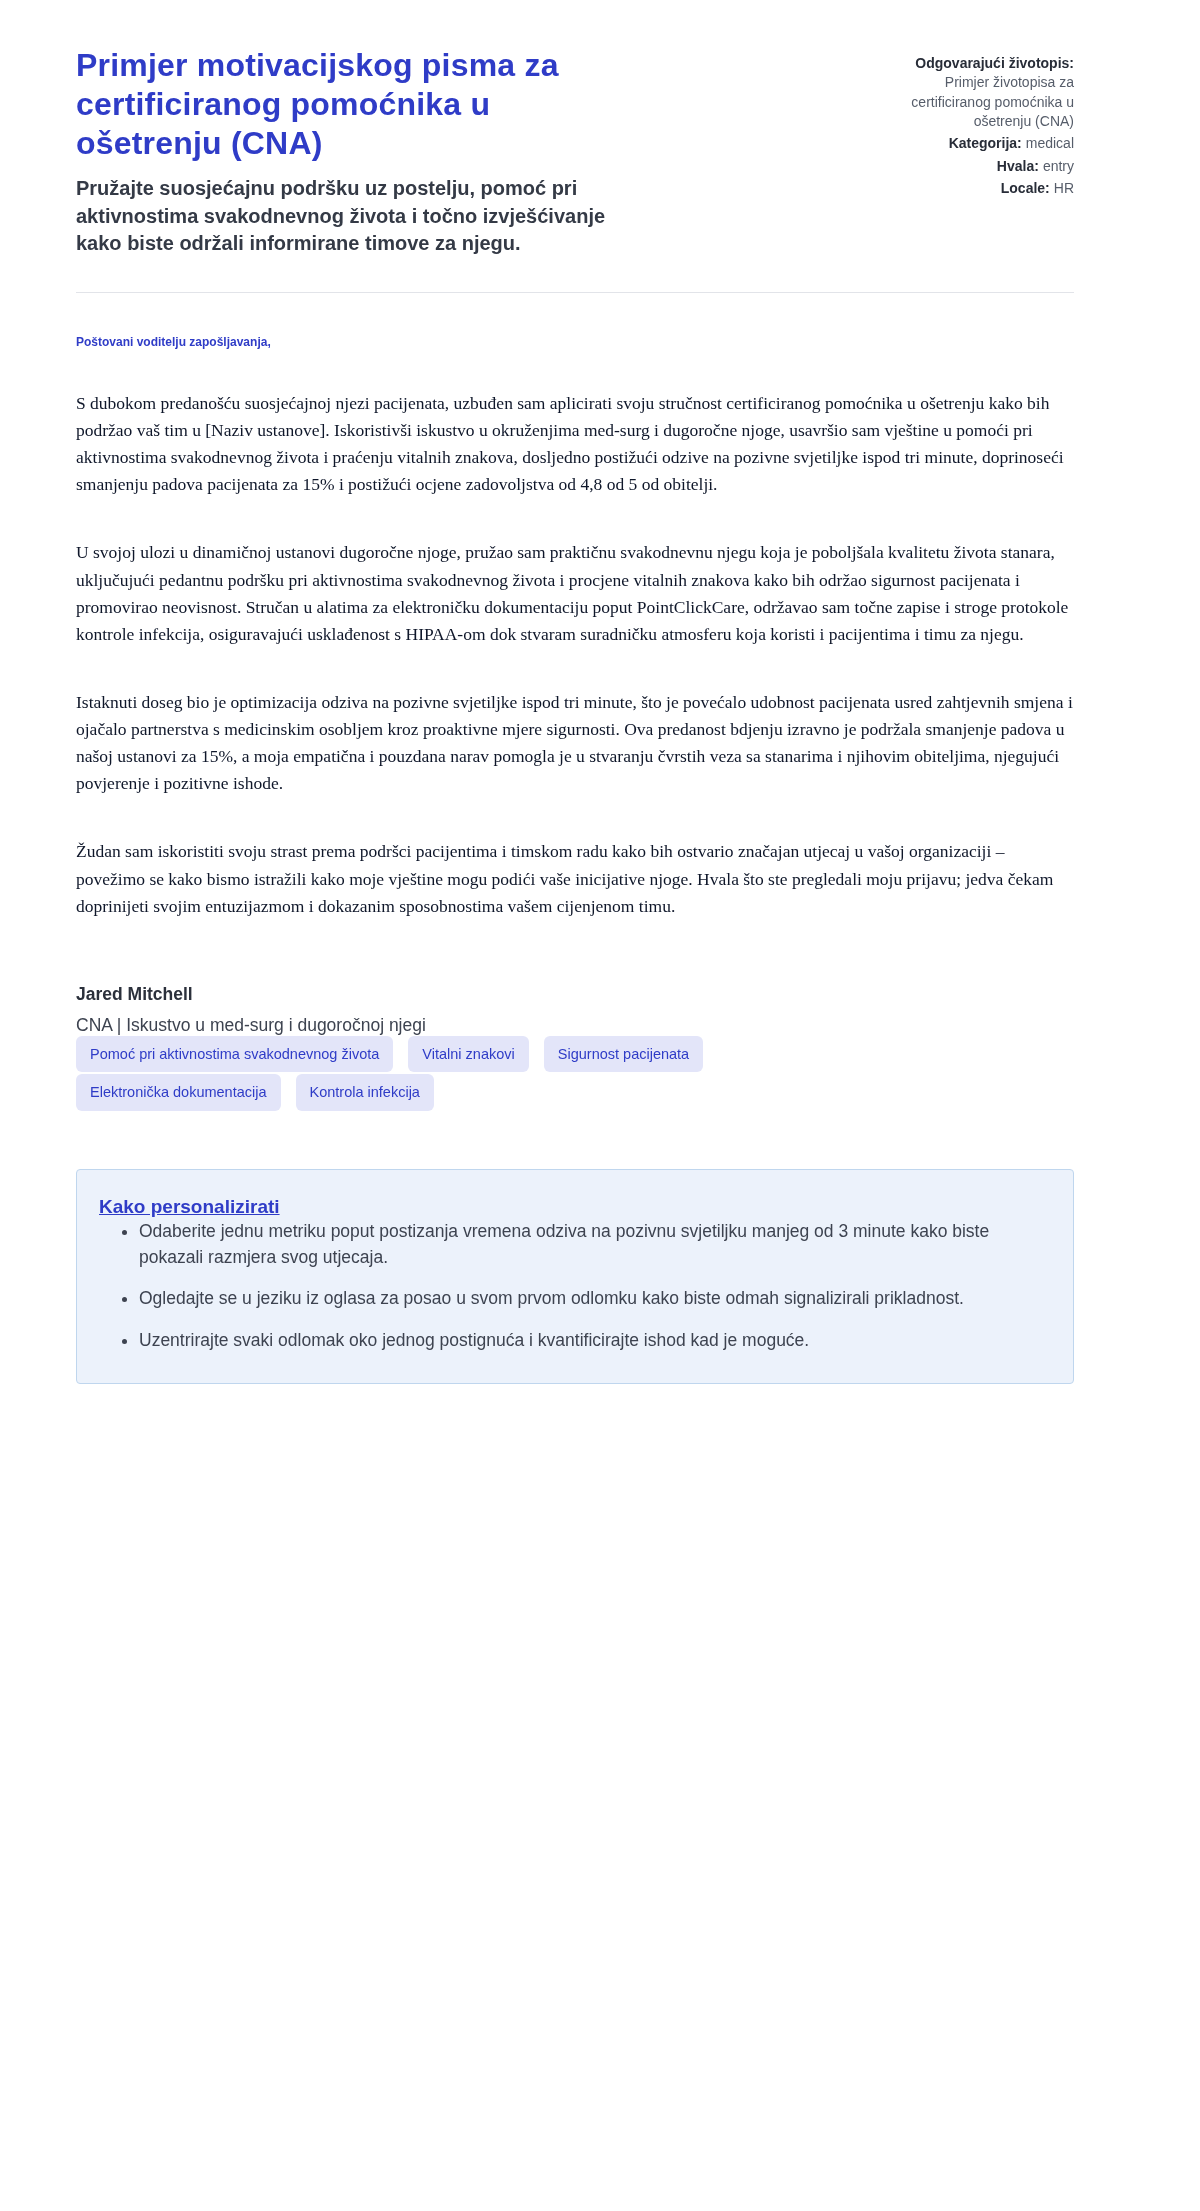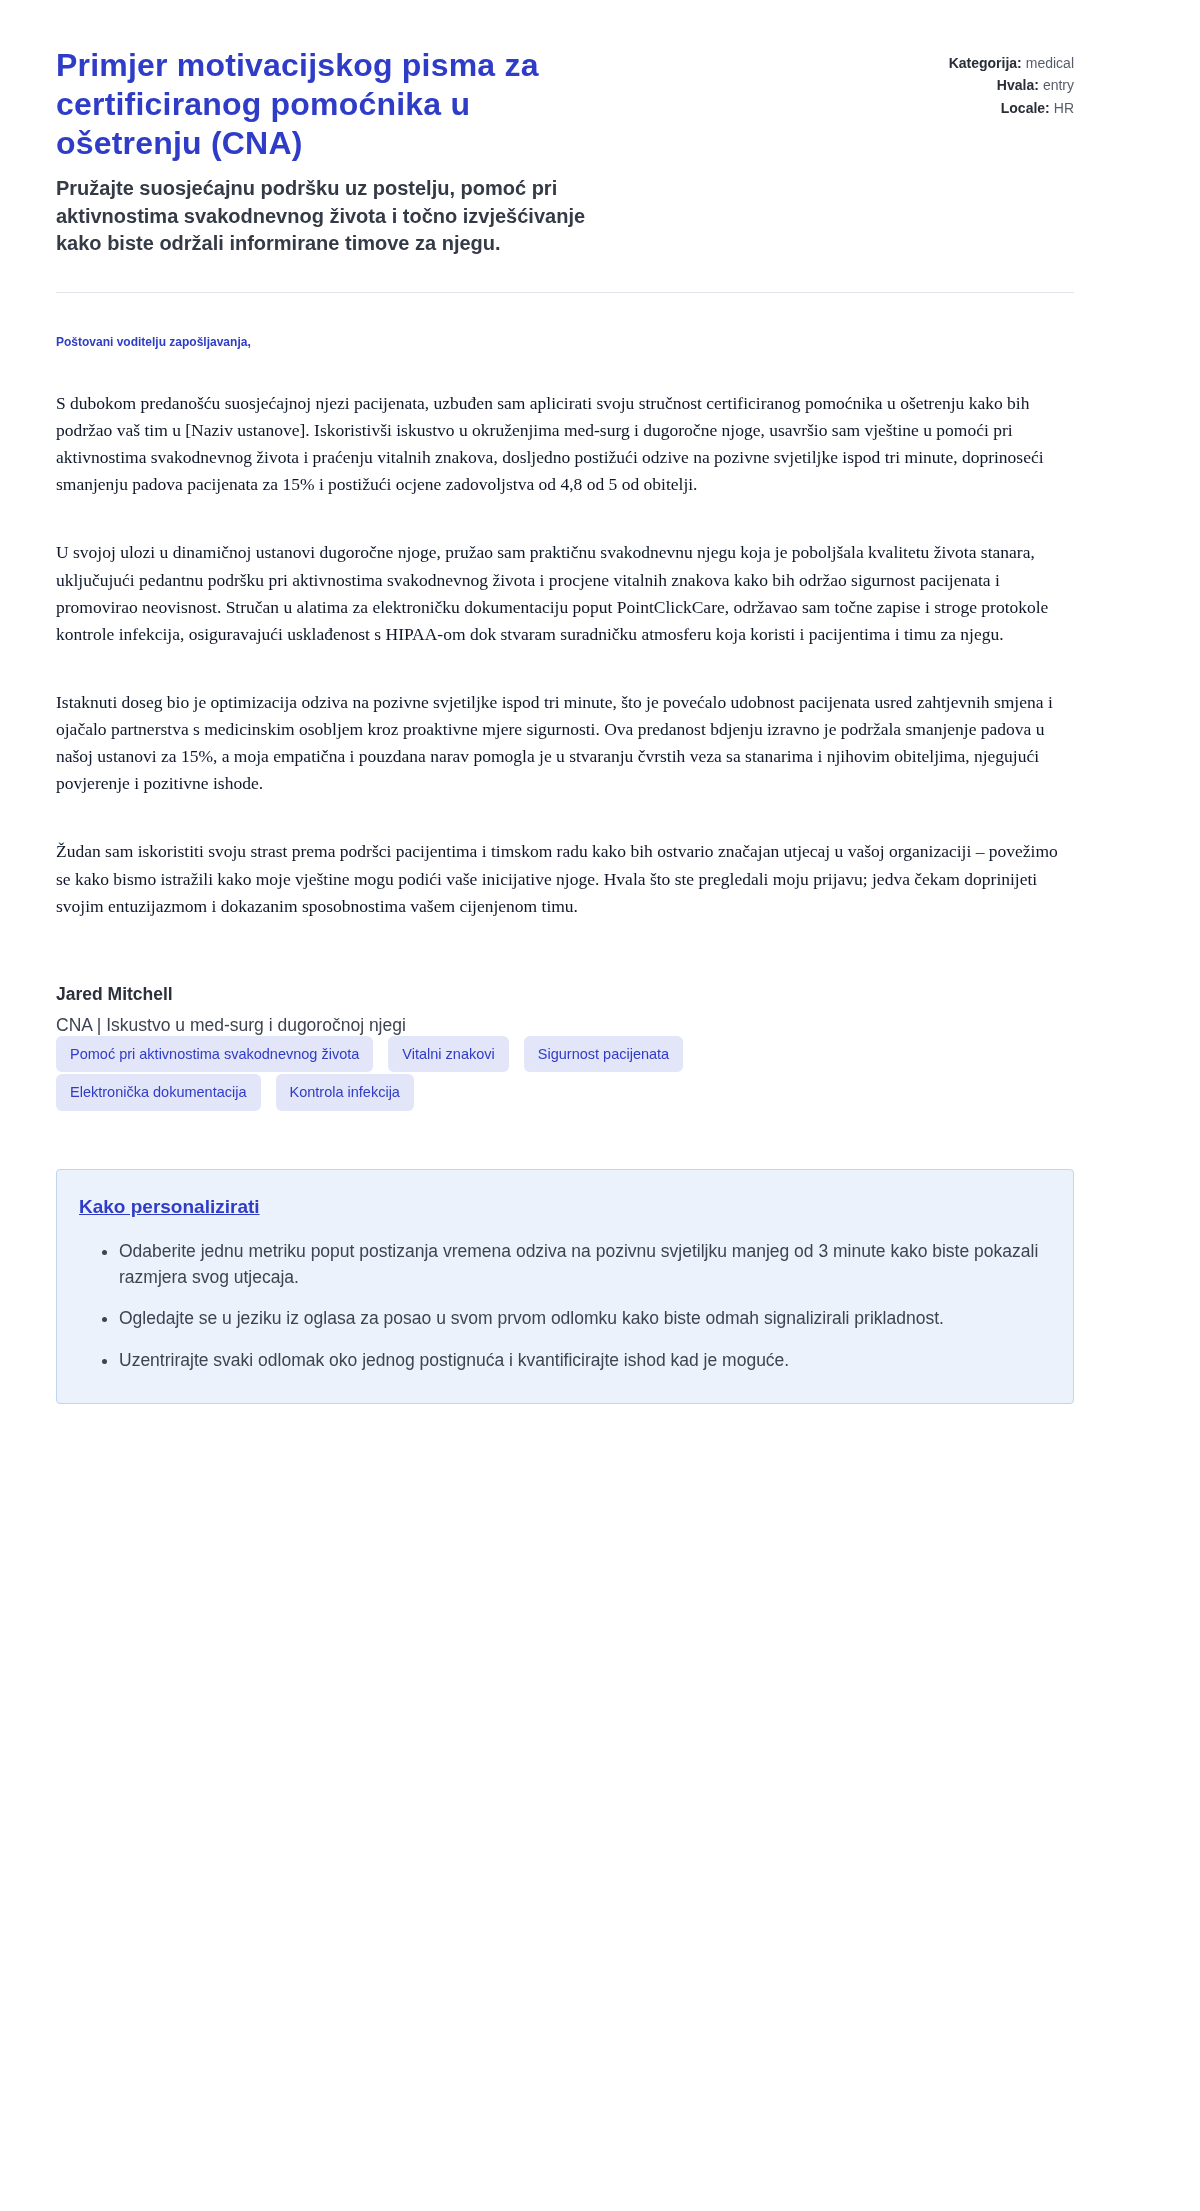--- a/index.html
+++ b/index.html
@@ -13,21 +13,21 @@
   html,body{background:#ffffff;}
   body{
     width:1200px;
     min-height:2211px;
     font-family:"Liberation Sans","DejaVu Sans",sans-serif;
     color:#3d4350;
     -webkit-font-smoothing:antialiased;
   }
   .page{
     width:1150px;
-    padding:46px 76px 60px 56px;
+    padding:46px 76px 60px 76px;
   }
   
   .header{
     display:flex;
     justify-content:space-between;
     align-items:flex-start;
     gap:40px;
   }
   .header-left{flex:0 0 545px;}
   .page-title{
@@ -116,21 +116,20 @@
     border-radius:4px;
     padding:26px 30px 30px 22px;
   }
   .callout-title{
     color:var(--accent);
     font-size:19px;
     font-weight:700;
     text-decoration:underline;
   }
   .callout-list{
-    margin-top:20px;
     padding-left:40px;
     list-style:disc outside;
   }
   .callout-item{
     font-size:17.5px;
     line-height:1.5;
     color:#3d4350;
   }
   .callout-item + .callout-item{margin-top:15px;}
 </style>
@@ -138,20 +137,23 @@
 <body>
 
 <div class="page">
 
   <div class="header">
     <div class="header-left">
       <h1 class="page-title">Primjer motivacijskog pisma za certificiranog pomoćnika u ošetrenju (CNA)</h1>
       <p class="page-subtitle">Pružajte suosjećajnu podršku uz postelju, pomoć pri aktivnostima svakodnevnog života i točno izvješćivanje kako biste održali informirane timove za njegu.</p>
     </div>
     <div class="meta">
+      <div class="meta-item stacked">
+        <span class="meta-label">Odgovarajući životopis:</span><span class="meta-value">Primjer životopisa za certificiranog pomoćnika u ošetrenju (CNA)</span>
+      </div>
       <div class="meta-item">
         <span class="meta-label">Kategorija:</span><span class="meta-value">medical</span>
       </div>
       <div class="meta-item">
         <span class="meta-label">Hvala:</span><span class="meta-value">entry</span>
       </div>
       <div class="meta-item">
         <span class="meta-label">Locale:</span><span class="meta-value">HR</span>
       </div>
     </div>

